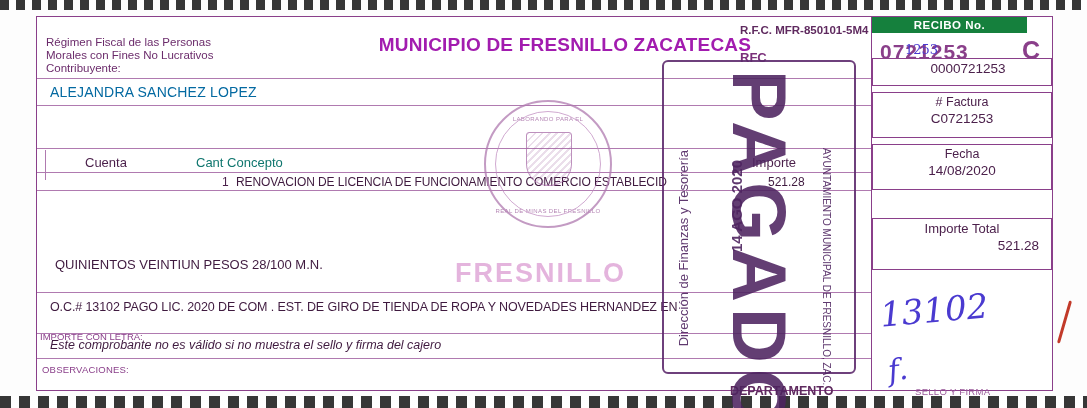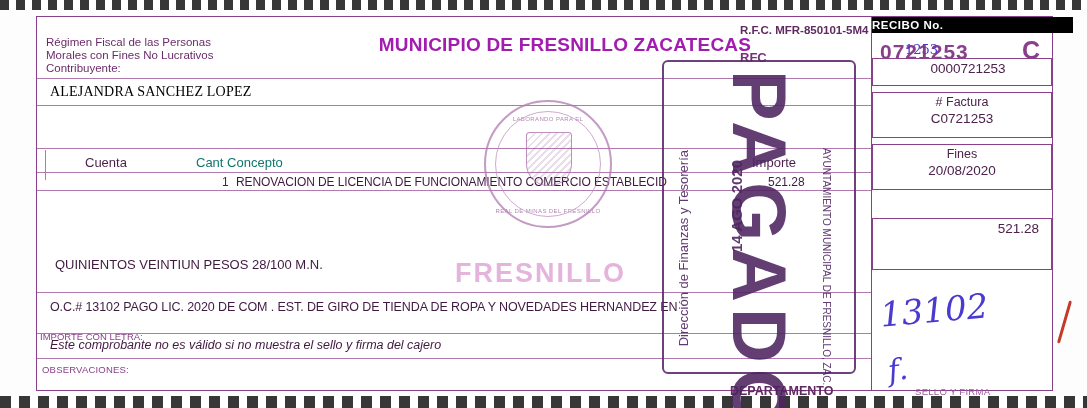--- a/index.html
+++ b/index.html
@@ -91,26 +91,27 @@
     font-size: 13px;
     font-weight: bold;
     color: #7a2f7a;
   }
 
   
   .recibo-head {
     position: absolute;
     left: 872px;
     top: 17px;
-    width: 201px;
+    width: 155px;
     height: 16px;
-    background: #000000;
+    background: #15803d;
     color: #ffffff;
     font-size: 11.5px;
     font-weight: bold;
+    text-align: center;
     line-height: 16px;
     letter-spacing: .5px;
   }
   .recibo-num {
     position: absolute;
     left: 880px;
     top: 40px;
     width: 130px;
     font-size: 21px;
     font-weight: bold;
@@ -164,23 +165,22 @@
   .hline-6 { left: 37px; top: 292px; width: 834px; }
   .hline-7 { left: 37px; top: 333px; width: 834px; }
   .hline-8 { left: 37px; top: 358px; width: 834px; }
   .vline-cuenta { left: 45px; top: 150px; width: 1px; height: 30px; background: #b07ab0; position: absolute; }
 
   .contrib-name {
     position: absolute;
     left: 50px;
     top: 84px;
     font-size: 14px;
-    color: #000000;
+    color: #0369a1;
     letter-spacing: .2px;
-    font-family: Liberation Serif, serif;
   }
   .col-cuenta {
     position: absolute;
     left: 50px;
     top: 155px;
     font-size: 13px;
     color: #4a1f4a;
     margin-left: 35px;
   }
   .col-cant {
@@ -466,25 +466,26 @@
   <div class="rbox" id="box-folio">
     <div class="val">0000721253</div>
   </div>
 
   <div class="rbox" id="box-factura">
     <div class="lab"># Factura</div>
     <div class="val">C0721253</div>
   </div>
 
   <div class="rbox" id="box-fecha">
-    <div class="lab">Fines</div>
-    <div class="val">20/08/2020</div>
+    <div class="lab">Fecha</div>
+    <div class="val">14/08/2020</div>
   </div>
 
   <div class="rbox" id="box-total">
+    <div class="lab">Importe Total</div>
     <div class="val">521.28</div>
   </div>
 
   <div class="sep hline-1"></div>
   <div class="sep hline-2"></div>
   <div class="sep hline-3"></div>
   <div class="sep hline-4"></div>
   <div class="sep hline-5"></div>
   <div class="sep hline-6"></div>
   <div class="sep hline-7"></div>

